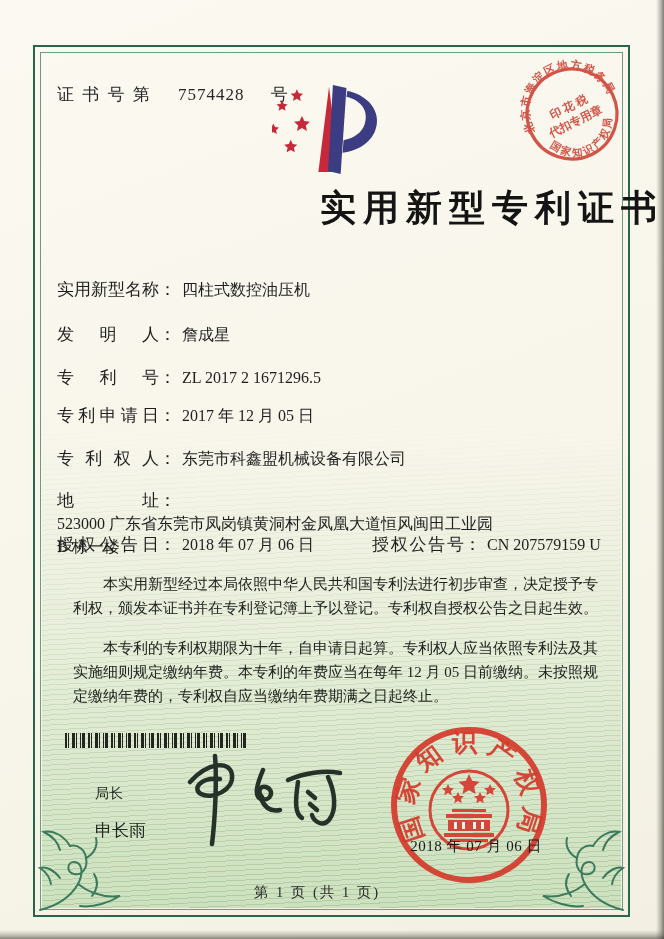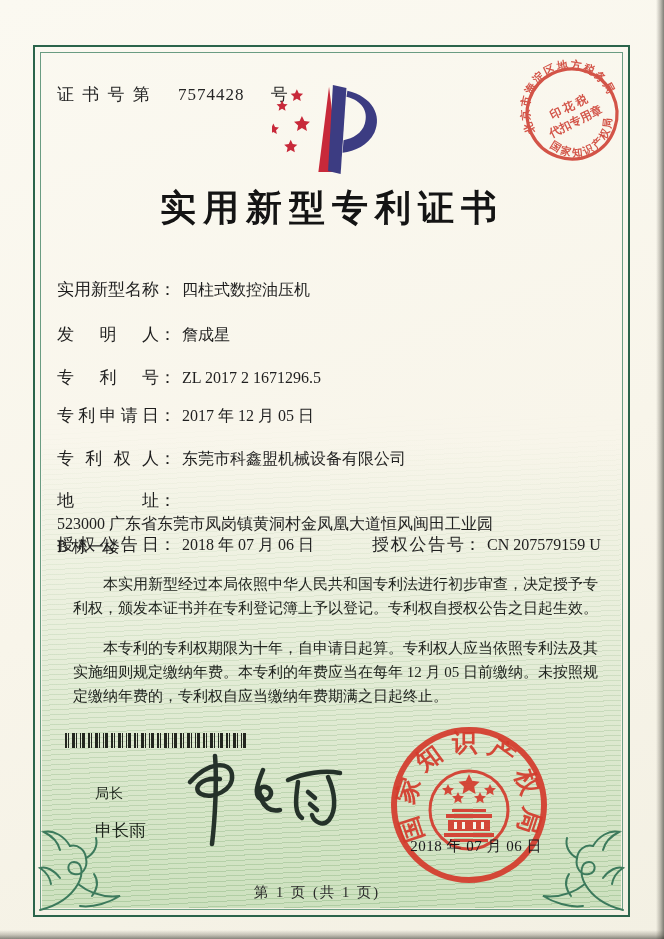--- a/index.html
+++ b/index.html
@@ -25,21 +25,21 @@
   .guilloche{position:absolute;left:42px;top:54px;right:43px;bottom:31px;pointer-events:none;
       background-image:repeating-linear-gradient(177deg,rgba(96,152,88,.28) 0 1px,rgba(0,0,0,0) 1px 5px);
       -webkit-mask-image:linear-gradient(180deg,transparent 0 42%,rgba(0,0,0,.3) 60%,rgba(0,0,0,.7) 80%,#000 100%);
       mask-image:linear-gradient(180deg,transparent 0 42%,rgba(0,0,0,.3) 60%,rgba(0,0,0,.7) 80%,#000 100%);}
 
   .cert-no{position:absolute;left:57px;top:83px;font-size:17px;letter-spacing:2px;color:#262626;}
   .cert-no .num{letter-spacing:1px;margin:0 20px;}
 
   .logo{position:absolute;left:50%;top:84px;width:116px;height:92px;margin-left:-60px;}
 
-  .title{position:absolute;left:0;right:0;top:184px;text-align:center;
+  .title{position:absolute;left:0;right:0;top:184px;text-align:right;
       font-size:36px;font-weight:bold;letter-spacing:7px;color:#141414;}
 
   
   .fields{position:absolute;left:57px;top:0;right:48px;}
   .field-row{position:absolute;left:0;right:0;font-size:16px;color:#1f1f1f;line-height:23px;}
   .r1{top:278px}.r2{top:323px}.r3{top:366px}.r4{top:404px}.r5{top:447px}.r6{top:489px}.r7{top:533px}
   .flabel{display:inline-flex;justify-content:space-between;width:102px;
       font-size:17px;color:#1f1f1f;vertical-align:top;}
   .fcolon{margin-right:6px;vertical-align:top;font-size:17px;}
   .fvalue{display:inline-block;max-width:438px;vertical-align:top;}

